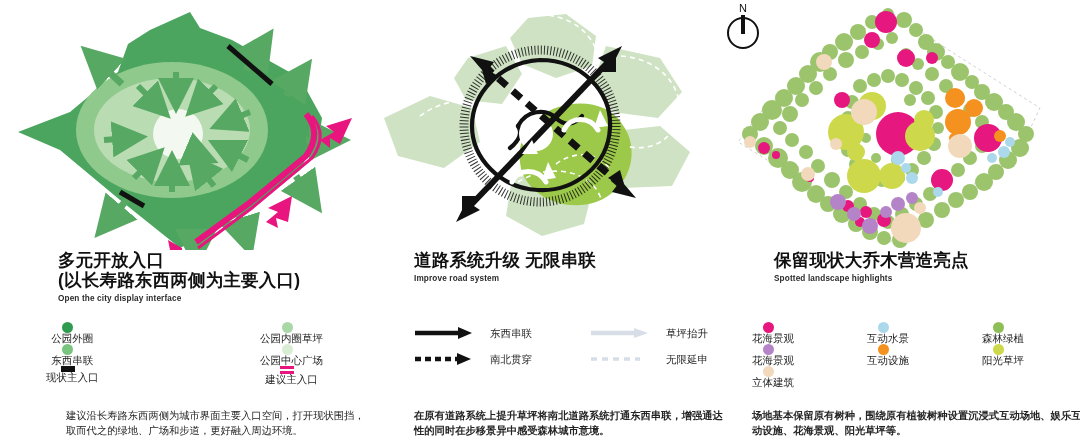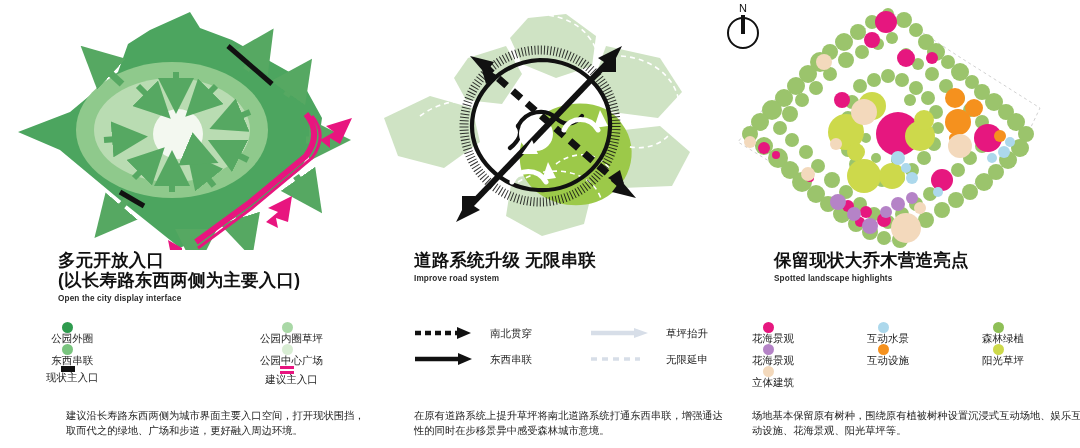--- a/index.html
+++ b/index.html
@@ -61,21 +61,21 @@
 
   
   .arrow-item{display:flex;align-items:center;height:26px;}
   .arrow-glyph{width:62px;height:14px;margin-right:14px;flex:0 0 auto;}
 
   
   .bodycopy{
     position:absolute;left:54px;width:300px;
     font-size:10.3px;line-height:15px;color:#242424;
   }
-  .panel2 .bodycopy,.panel3 .bodycopy{left:42px;width:312px;}
+  .panel2 .bodycopy,.panel3 .bodycopy{left:42px;width:312px;font-weight:bold;}
 
   .compass{position:absolute;right:12px;top:6px;width:46px;height:58px;}
 </style>
 </head>
 <body>
 
 <div class="board">
 
   <section class="panel panel1">
 
@@ -261,31 +261,31 @@
     <div class="textblock">
       <h2 class="title">
         <span>道路系统升级 无限串联</span>
       </h2>
       <div class="subtitle">Improve road system</div>
 
       <div class="legend" style="top:70px;">
         <div class="legend-col" style="left:42px;top:0;">
           <div class="arrow-item">
             <svg class="arrow-glyph" viewBox="0 0 62 14">
+              <line x1="1" y1="7" x2="45" y2="7" stroke="#111111" stroke-width="4.4"></line>
+              <path d="M44,1 L58,7 L44,13 Z" fill="#111111"></path>
+            </svg>
+            <span class="legend-label">东西串联</span>
+          </div>
+          <div class="arrow-item">
+            <svg class="arrow-glyph" viewBox="0 0 62 14">
               <line x1="1" y1="7" x2="44" y2="7" stroke="#111111" stroke-width="4.4" stroke-dasharray="6 4"></line>
               <path d="M43,1 L57,7 L43,13 Z" fill="#111111"></path>
             </svg>
             <span class="legend-label">南北贯穿</span>
-          </div>
-          <div class="arrow-item">
-            <svg class="arrow-glyph" viewBox="0 0 62 14">
-              <line x1="1" y1="7" x2="45" y2="7" stroke="#111111" stroke-width="4.4"></line>
-              <path d="M44,1 L58,7 L44,13 Z" fill="#111111"></path>
-            </svg>
-            <span class="legend-label">东西串联</span>
           </div>
         </div>
         <div class="legend-col" style="left:218px;top:0;text-align:right;">
           <div class="arrow-item">
             <svg class="arrow-glyph" viewBox="0 0 62 14">
               <line x1="1" y1="7" x2="45" y2="7" stroke="#D7DEE8" stroke-width="4.4"></line>
               <path d="M44,2 L58,7 L44,12 Z" fill="#D7DEE8"></path>
             </svg>
             <span class="legend-label">草坪抬升</span>
           </div>

